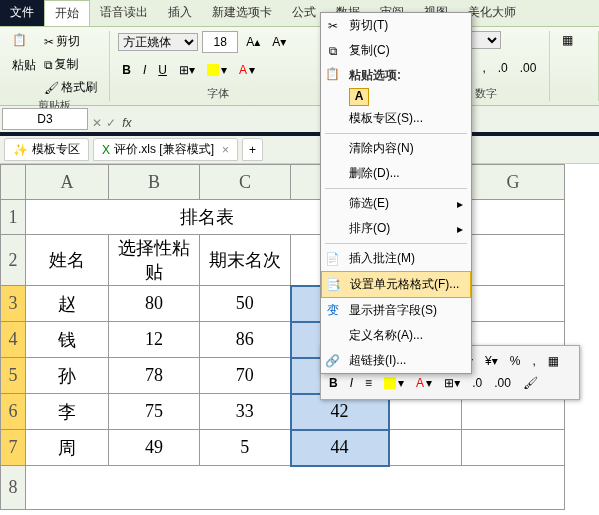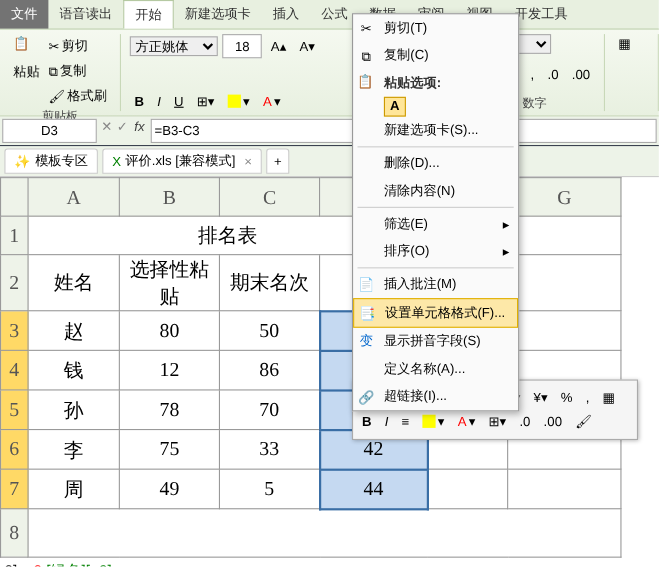--- a/index.html
+++ b/index.html
@@ -1,30 +1,30 @@
 <!DOCTYPE html>
 <html><head>
 <meta charset="utf-8">
 <style>
 body{margin:0;font-family:"Microsoft YaHei",sans-serif;font-size:12px;background:#fff;overflow:hidden;width:599px;height:515px}
 .tabs{display:flex;background:#e8f0e0;border-bottom:1px solid #b5c9a2}
 .tab{padding:4px 10px;cursor:pointer;color:#333}
-.tab.file{background:#737373;color:#fff}
+.tab.file{background:#0f172a;color:#fff}
 .tab.active{background:#fff;border:1px solid #b5c9a2;border-bottom:none}
 .ribbon{display:flex;background:linear-gradient(#f5f9f0,#e8f0e0);padding:4px 0;border-bottom:1px solid #b5c9a2;height:70px}
 .rgroup{border-right:1px solid #c8d8b8;padding:0 8px;display:flex;flex-direction:column;justify-content:space-between}
 .rtop{display:flex;align-items:center;gap:4px}
 .rbtm{text-align:center;color:#444;font-size:11px}
 .btn{display:inline-flex;align-items:center;gap:2px;padding:2px 4px;cursor:pointer;border-radius:2px}
 .bigbtn{display:flex;flex-direction:column;align-items:center;padding:2px 4px;cursor:pointer}
 .bigbtn .ico{width:24px;height:24px}
 select,input.fsize{border:1px solid #aaa;font-size:12px;height:18px}
 select.font{width:80px}
 input.fsize{width:30px;text-align:center}
-.namebox{display:flex;align-items:flex-start;border-bottom:1px solid #0f172a;background:#edf3e8;padding:2px}
+.namebox{display:flex;align-items:flex-end;border-bottom:4px solid #0f172a;background:#edf3e8;padding:2px}
 .namebox input{border:1px solid #aaa;height:18px;font-size:12px}
 .namebox .cell{width:80px;text-align:center}
 .namebox .fx{margin:0 6px;font-style:italic;color:#444}
 .namebox .formula{flex:1}
 .doctabs{display:flex;background:#edf3e8;border-bottom:1px solid #ccc;padding:2px 4px;gap:4px}
 .doctab{display:flex;align-items:center;gap:4px;padding:2px 8px;border:1px solid #ccc;background:#fff;border-radius:3px 3px 0 0;cursor:pointer}
 .doctab .x{color:#888;margin-left:4px}
 .grid{position:relative}
 .rowhdr{background:#eef3e9;border:1px solid #ccc;text-align:center;color:#555}
 .rowhdr.sel{background:#ffd966}
@@ -46,29 +46,29 @@
 .swatch{width:12px;height:12px;display:inline-block}
 .status{padding:4px;font-size:14px}
 .status .red{color:red}
 .status .grn{color:green}
 </style>
 </head>
 <body>
 
 <div class="tabs">
   <div class="tab file">文件</div>
+  <div class="tab active">开始</div>
   <div class="tab">语音读出</div>
-  <div class="tab active">开始</div>
+  <div class="tab">插入</div>
   <div class="tab">新建选项卡</div>
-  <div class="tab">插入</div>
   <div class="tab">公式</div>
   <div class="tab">数据</div>
   <div class="tab">审阅</div>
   <div class="tab">视图</div>
-  <div class="tab">开发工具</div>
+  <div class="tab">美化大师</div>
 </div>
 
 <div class="ribbon">
   <div class="rgroup">
     <div style="display:flex">
       <div class="bigbtn">
         <span class="ico">📋</span>
         <span>粘贴</span>
       </div>
       <div style="display:flex;flex-direction:column;gap:2px">
@@ -102,20 +102,21 @@
       <span class="btn">
           <i>I</i>
         </span>
       <span class="btn">
           <u>U</u>
         </span>
       <span class="btn">⊞▾</span>
       <span class="btn"><span class="swatch" style="background:#ff0"></span>▾</span>
       <span class="btn"><span style="color:red">A</span>▾</span>
     </div>
+    <div class="rbtm">字体</div>
   </div>
   <div class="rgroup" style="width:60px">
     <div class="rtop">
       <span class="btn">≡</span>
       <span class="btn">≡</span>
     </div>
     <div class="rtop">
       <span class="btn">≡</span>
       <span class="btn">≡</span>
     </div>
@@ -139,21 +140,20 @@
       <span class="ico">▦</span>
     </div>
   </div>
 </div>
 
 <div class="namebox">
   <input class="cell" value="D3" style="">
   <span style="margin:0 4px;color:#888">✕</span>
   <span style="color:#888">✓</span>
   <span class="fx">fx</span>
-  <input class="formula" value="=B3-C3" style="">
 </div>
 
 <div class="doctabs">
   <div class="doctab">
       <span>✨</span>
       <span>模板专区</span>
     </div>
   <div class="doctab">
       <span style="color:green">X</span>
       <span>评价.xls [兼容模式]</span>
@@ -251,28 +251,28 @@
       <span class="ic">✂</span>
       <span>剪切(T)</span>
     </div>
   <div class="mi">
       <span class="ic">⧉</span>
       <span>复制(C)</span>
     </div>
   <div class="lbl"><span class="ic" style="position:absolute;left:4px">📋</span><b>粘贴选项:</b></div>
   <div class="pbox">A</div>
   <div class="mi">
-      <span>新建选项卡(S)...</span>
+      <span>模板专区(S)...</span>
     </div>
   <div class="sep"></div>
   <div class="mi">
+      <span>清除内容(N)</span>
+    </div>
+  <div class="mi">
       <span>删除(D)...</span>
-    </div>
-  <div class="mi">
-      <span>清除内容(N)</span>
     </div>
   <div class="sep"></div>
   <div class="mi">
       <span>筛选(E)</span>
       <span style="margin-left:auto">▸</span>
     </div>
   <div class="mi">
       <span>排序(O)</span>
       <span style="margin-left:auto">▸</span>
     </div>

